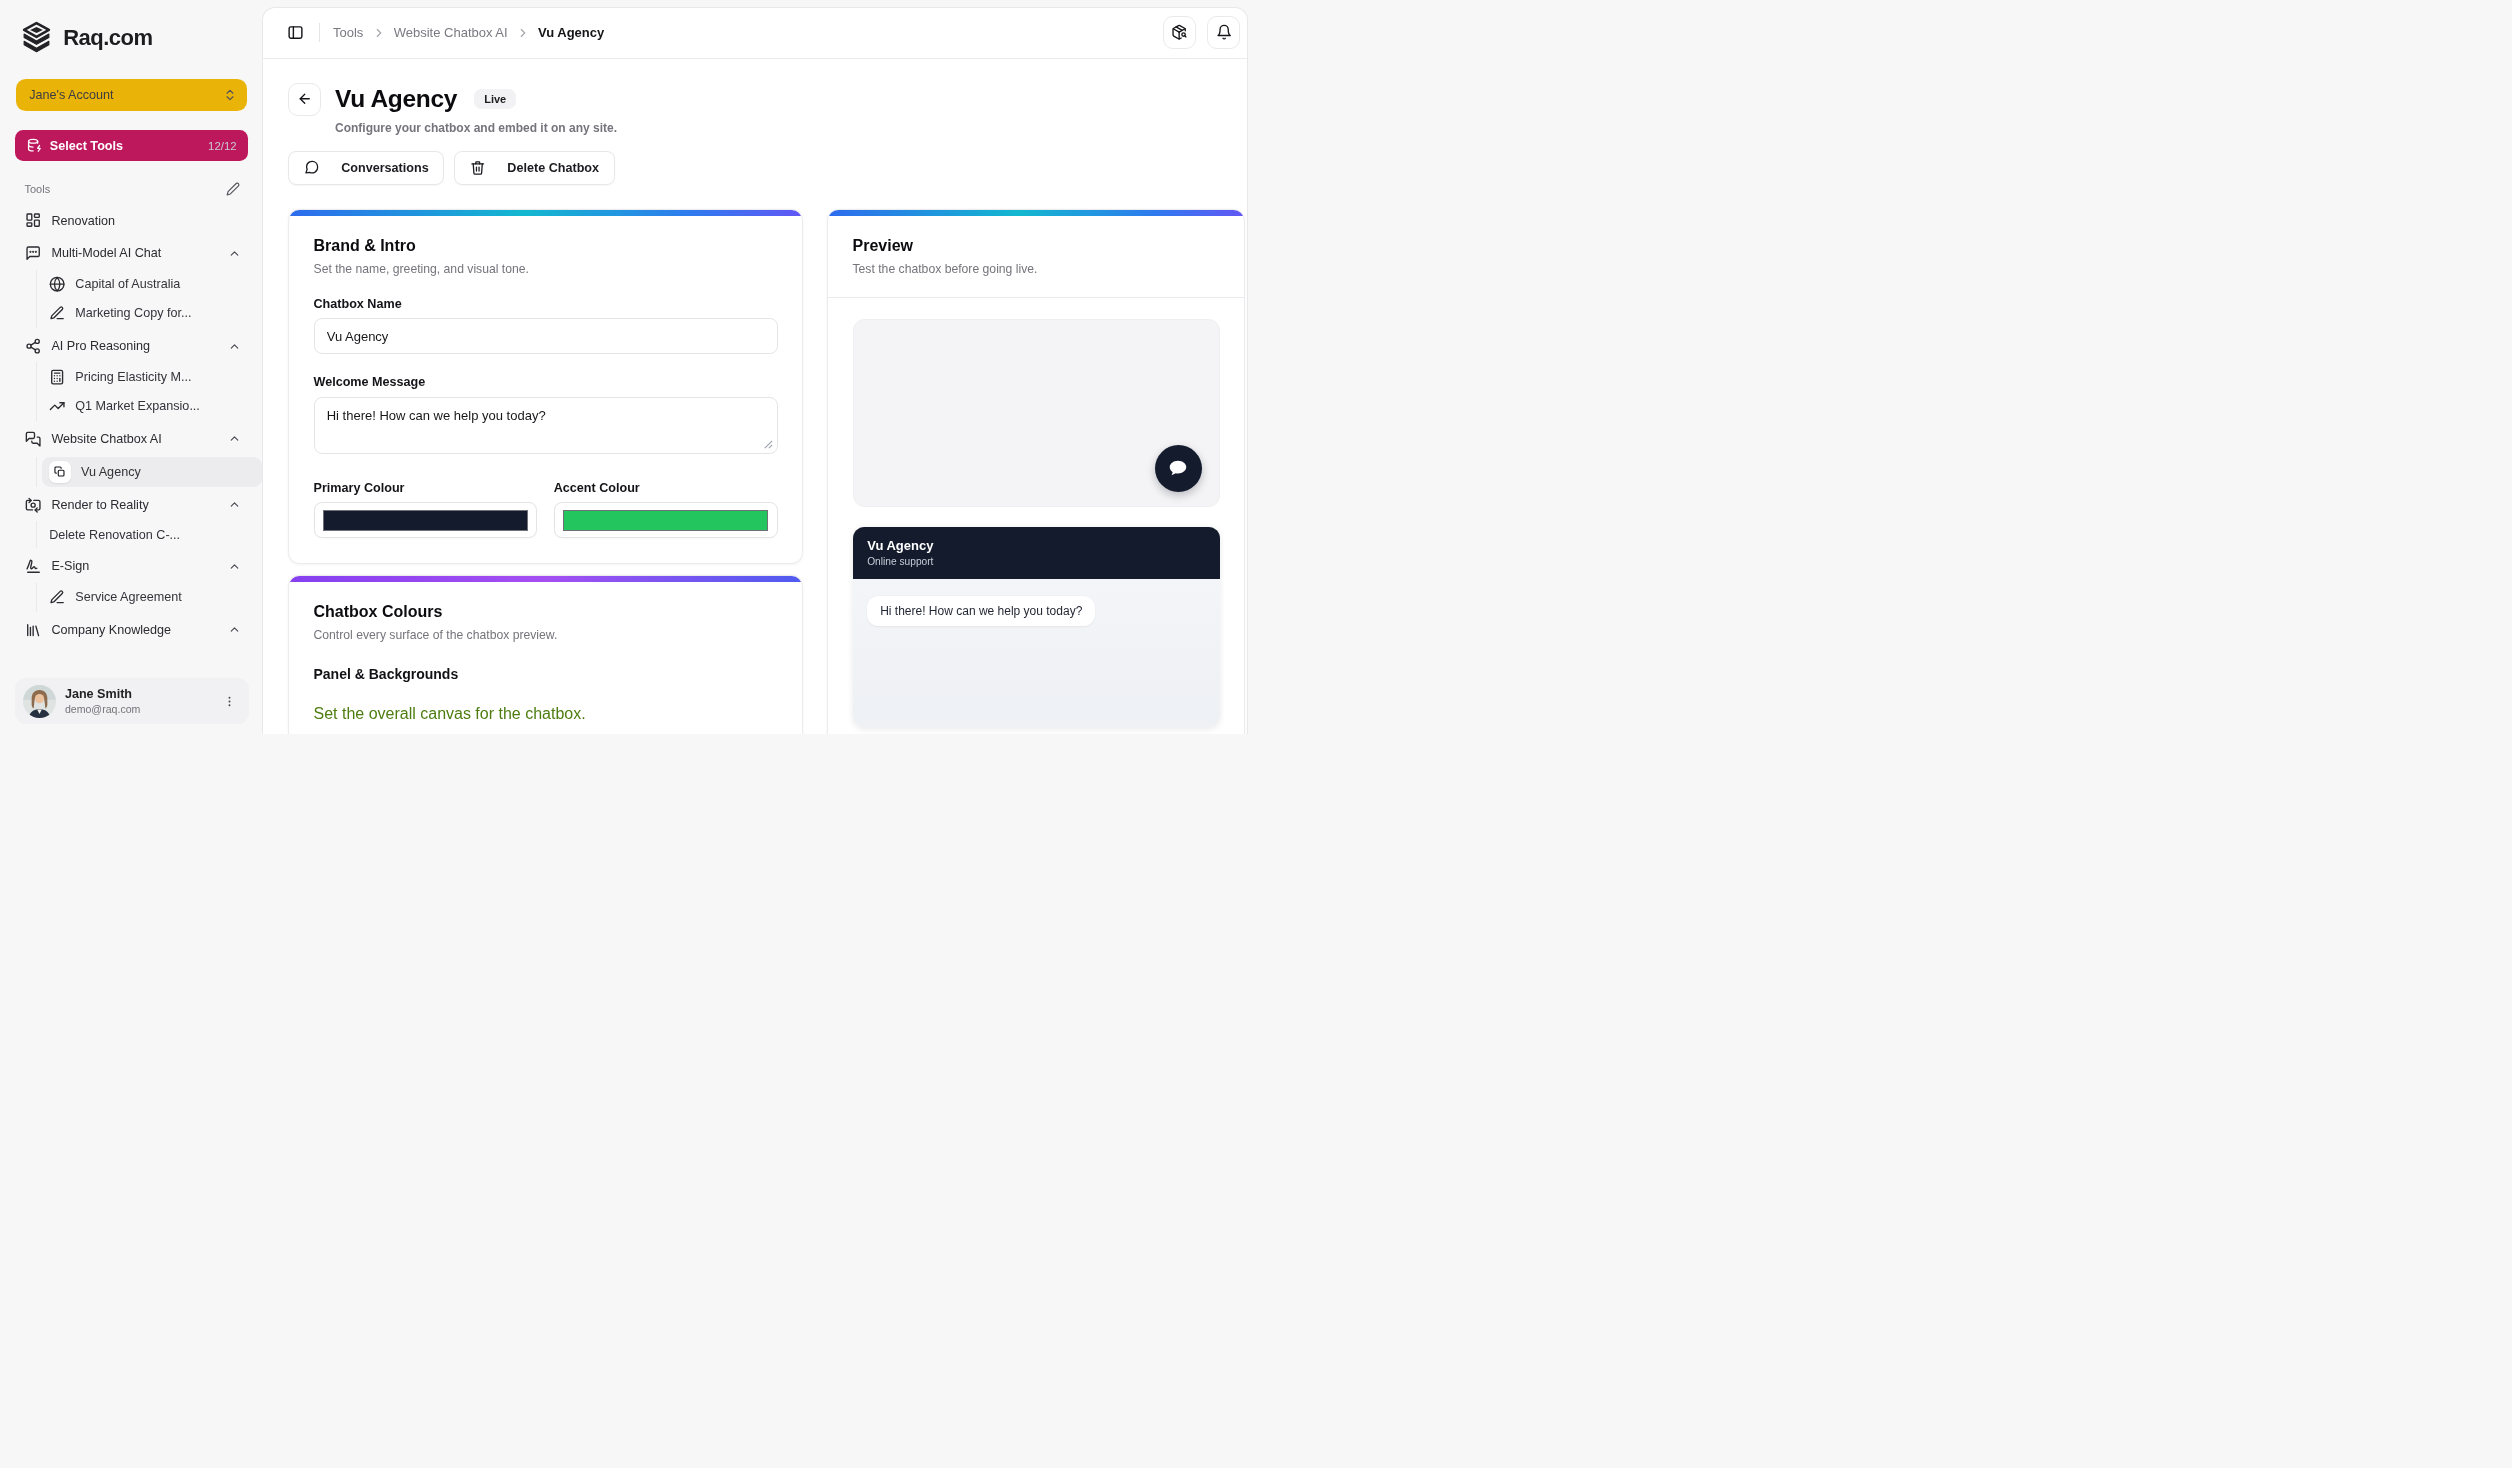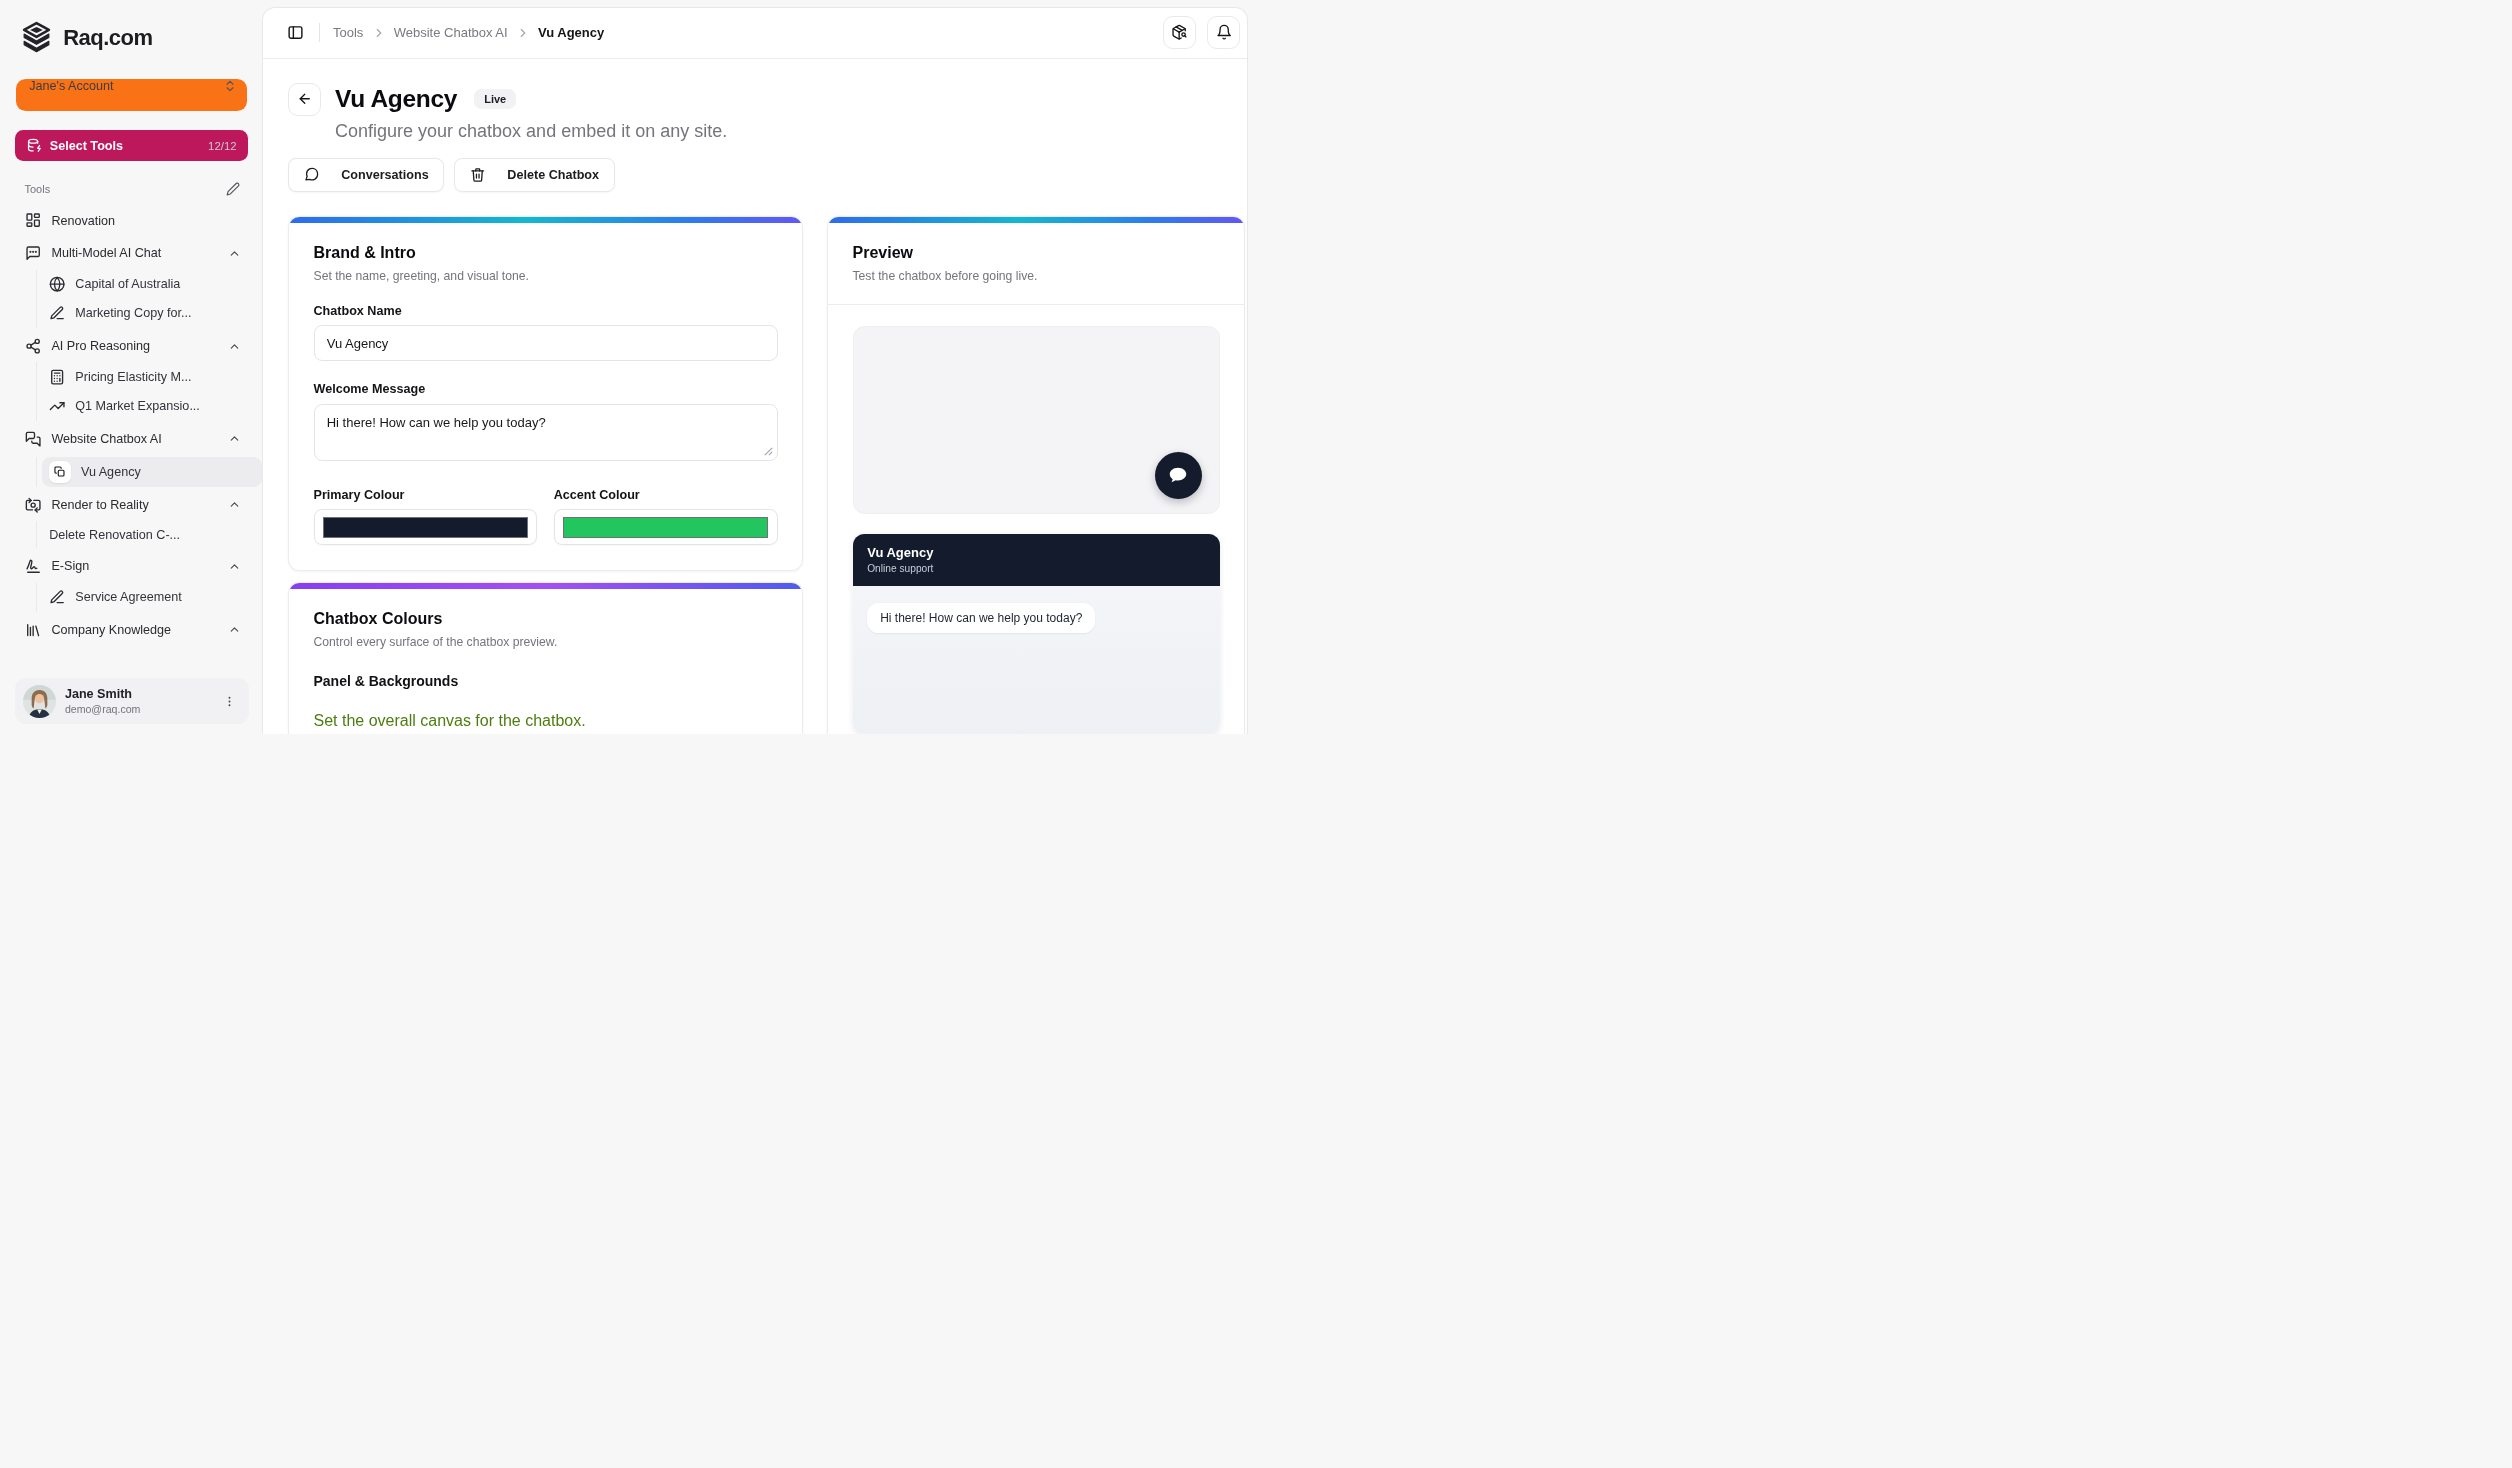--- a/index.html
+++ b/index.html
@@ -13,22 +13,22 @@
   .app { display: flex; width: 1256px; height: 734px; }
 
   
   .sidebar {
     width: 262px; flex: 0 0 262px; height: 734px;
     display: flex; flex-direction: column; position: relative;
   }
   .logo-row { display: flex; align-items: center; gap: 9.8px; padding: 21px 0 0 20.4px; }
   .logo-text { font-size: 22px; font-weight: 700; color: #1d1d20; letter-spacing: -0.5px; }
   .account-select {
-    margin: 24.5px 15.5px 0 16.3px; height: 32px; background: #f97316;
-    border-radius: 9.8px; display: flex; 
+    margin: 24.5px 15.5px 0 16.3px; height: 32px; background: #eab308;
+    border-radius: 9.8px; display: flex; align-items: center;
     padding: 0 9.8px 0 13px; cursor: pointer;
   }
   .account-select span { font-size: 12.6px; color: #3c3c43; }
   .account-select .chev { margin-left: auto; color: #52525b; }
   .select-tools {
     margin: 19.6px 14px 0 14.7px; height: 31px; background: #be185d; border-radius: 8.2px;
     display: flex; align-items: center; padding: 0 11.4px; color: #fff; cursor: pointer;
   }
   .select-tools .lbl { font-size: 12.6px; font-weight: 600; margin-left: 8.2px; }
   .select-tools .cnt { margin-left: auto; font-size: 11.4px; color: #c9c9cf; }
@@ -95,21 +95,21 @@
   .page-head { display: flex; align-items: center; gap: 14px; }
   .back-btn {
     width: 33px; height: 33px; border: 0.8px solid #e9e9ec; border-radius: 9.8px; background: #fff;
     display: flex; align-items: center; justify-content: center; cursor: pointer; flex: 0 0 33px;
   }
   .page-title { font-size: 24.5px; font-weight: 700; letter-spacing: -0.3px; color: #0c0c10; }
   .live-badge {
     background: #f2f2f4; border-radius: 7.3px; padding: 4.1px 9.8px;
     font-size: 11px; font-weight: 600; color: #1b1b20; margin-left: 3.3px;
   }
-  .page-sub { font-size: 18px; color: #74747c; margin: 5.7px 0 0 47px; }
+  .page-sub { font-size: 12px; color: #74747c; margin: 5.7px 0 0 47px; font-weight: bold; }
 
   .actions { display: flex; gap: 9.8px; margin: 15.5px 0 0 0; }
   .act-btn {
     height: 34px; background: #fff; border: 0.8px solid #e7e7ea; border-radius: 8.2px;
     display: flex; align-items: center; gap: 22px; padding: 0 14.7px;
     font-size: 12.6px; font-weight: 600; color: #1b1b20; cursor: pointer;
     box-shadow: 0 0.8px 1.6px rgba(0,0,0,.04);
   }
 
   .columns { display: flex; gap: 24px; margin-top: 24.5px; align-items: flex-start; }

